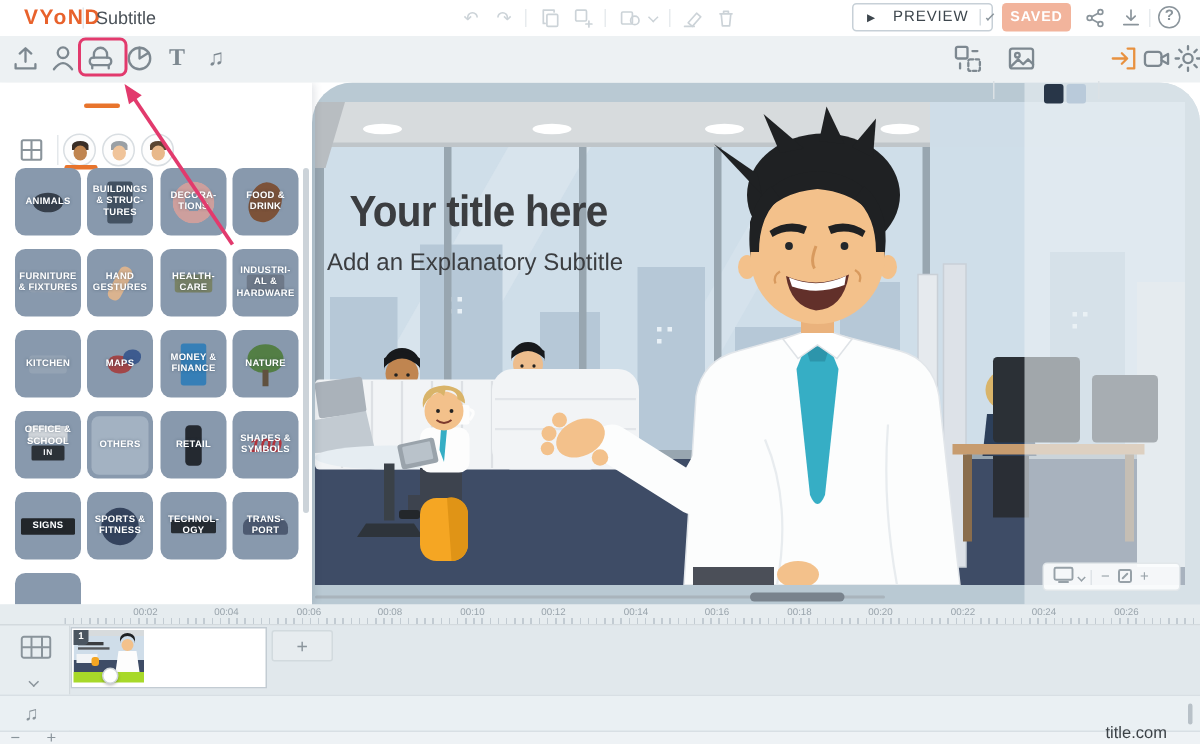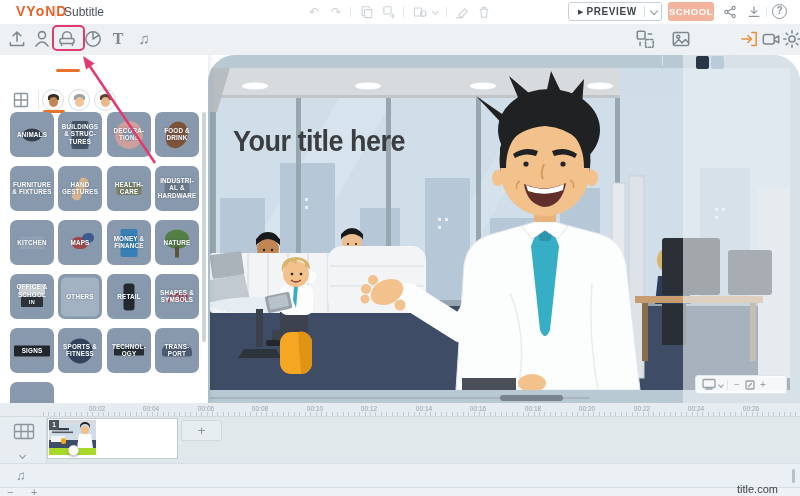--- a/index.html
+++ b/index.html
@@ -10,21 +10,21 @@
   #topbar { position:absolute; left:0; top:0; width:800px; height:24px; background:#ffffff; z-index:10; }
   #logo { position:absolute; left:16px; top:3px; font-size:14px; font-weight:bold; color:#e8622c; letter-spacing:1px; }
   #logo-divider { position:absolute; left:55px; top:5px; width:1px; height:14px; background:#e3e7ea; }
   #doc-title { position:absolute; left:64px; top:5px; font-size:12px; color:#4a5158; }
   .tb-icon { position:absolute; top:4px; width:16px; height:16px; color:#ccd3d8; }
   .tb-icon svg { width:16px; height:16px; stroke:#ccd3d8; fill:none; stroke-width:1.4; stroke-linecap:round; stroke-linejoin:round; }
   .tb-sep { position:absolute; top:6px; width:1px; height:12px; background:#e7ebee; }
   .glyph { font-size:12px; line-height:16px; text-align:center; display:block; }
   #preview-btn { position:absolute; left:568px; top:2px; width:94px; height:19px; border:1px solid #c7d0d7; border-radius:3px; background:#fff; display:flex; align-items:center; cursor:pointer; }
   #preview-btn .play { font-size:7px; color:#3d464d; margin-left:9px; }
-  #preview-btn .lbl { font-size:10px; font-weight:bold; letter-spacing:0.6px; color:#3d464d; margin-left:3px; }
+  #preview-btn .lbl { font-size:10px; font-weight:normal; letter-spacing:0.6px; color:#3d464d; margin-left:12px; }
   #preview-btn .pb-sep { width:1px; height:11px; background:#d7dde2; margin-left:7px; }
   .chev { display:inline-block; width:6px; height:6px; border-right:1.5px solid #8a949b; border-bottom:1.5px solid #8a949b; transform:rotate(45deg); }
   #preview-btn .chev { margin:-2px 0 0 6px; }
   #saved-btn { position:absolute; left:668px; top:2px; width:46px; height:19px; border:none; border-radius:3px; background:#f2b49c; color:#fff; font-size:9.5px; font-weight:bold; letter-spacing:0.6px; text-align:center; line-height:19px; }
   .help-circle { position:absolute; left:772px; top:4px; width:15px; height:15px; border:1.4px solid #8a949b; border-radius:50%; color:#8a949b; font-size:10px; font-weight:bold; text-align:center; line-height:12px; }
 
   
   #toolbar2 { position:absolute; left:0; top:24px; width:800px; height:31px; background:#edf1f3; z-index:10; }
   .tool-btn { position:absolute; top:4px; width:24px; height:24px; }
   .tool-btn svg { width:22px; height:22px; stroke:#7d8890; fill:none; stroke-width:1.4; stroke-linecap:round; stroke-linejoin:round; }
@@ -163,21 +163,21 @@
         <path d="M5,6.5 h10 M6,6.5 l1,10 h6 l1,-10 M8,6.5 V4.5 h4 v2"></path>
       </svg>
   </span>
 
   <div id="preview-btn">
     <span class="play">▶</span>
     <span class="lbl">PREVIEW</span>
     <span class="pb-sep"></span>
     <span class="chev"></span>
   </div>
-  <div id="saved-btn">SCHOOL</div>
+  <div id="saved-btn">SAVED</div>
 
   <span class="tb-icon" style="left:722px">
     <svg viewBox="0 0 20 20" style="stroke:#8a949b">
         <circle cx="14.5" cy="5" r="2"></circle>
         <circle cx="5.5" cy="10" r="2"></circle>
         <circle cx="14.5" cy="15" r="2"></circle>
         <path d="M7.3,9 l5.4,-3 M7.3,11 l5.4,3"></path>
       </svg>
   </span>
   <span class="tb-icon" style="left:746px">
@@ -564,20 +564,21 @@
         <ellipse cx="177" cy="224" rx="17" ry="12" fill="#f3c18b" transform="rotate(-25 177 224)"></ellipse>
         <circle cx="163" cy="212" r="5" fill="#f3c18b"></circle>
         <circle cx="156" cy="221" r="5" fill="#f3c18b"></circle>
         <circle cx="155" cy="231" r="4.5" fill="#f3c18b"></circle>
         <circle cx="190" cy="237" r="5.5" fill="#f3c18b"></circle>
       </g>
     </g>
   </svg>
 
   <div id="scene-title">Your title here</div>
+  <div id="scene-subtitle">Add an Explanatory Subtitle</div>
   <div id="offstage-fade"></div>
   <div id="canvas-hscroll-track"></div>
   <div id="canvas-hscroll-handle"></div>
 
   <div id="zoom-toolbar">
     <span style="margin-left:6px">
       <svg width="14" height="12" viewBox="0 0 14 12">
           <rect x="1" y="1.5" width="12" height="8" rx="1"></rect>
           <path d="M4,11 h6"></path>
         </svg>

